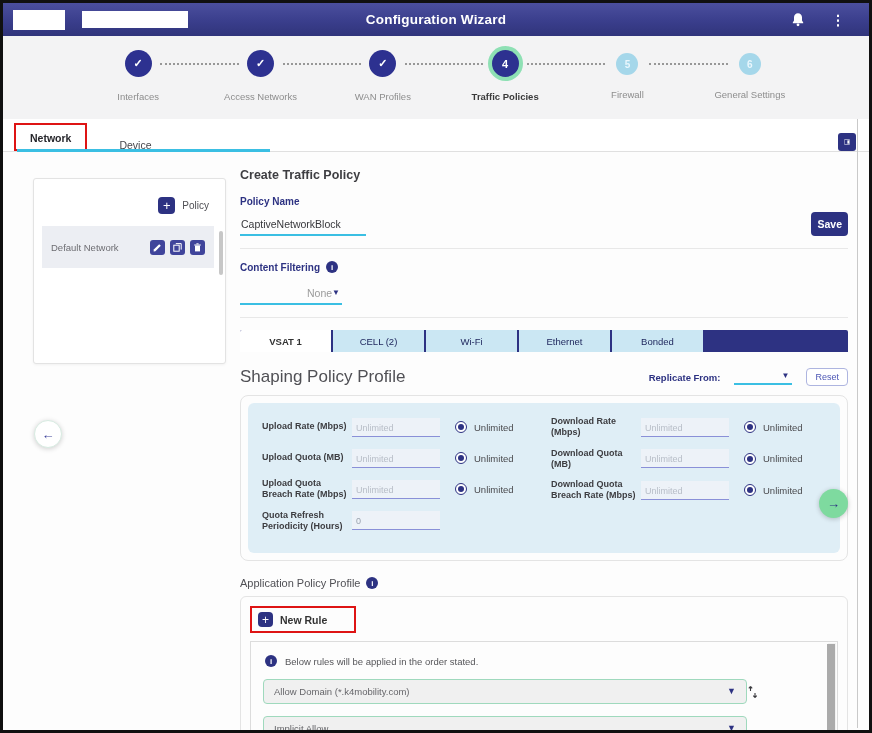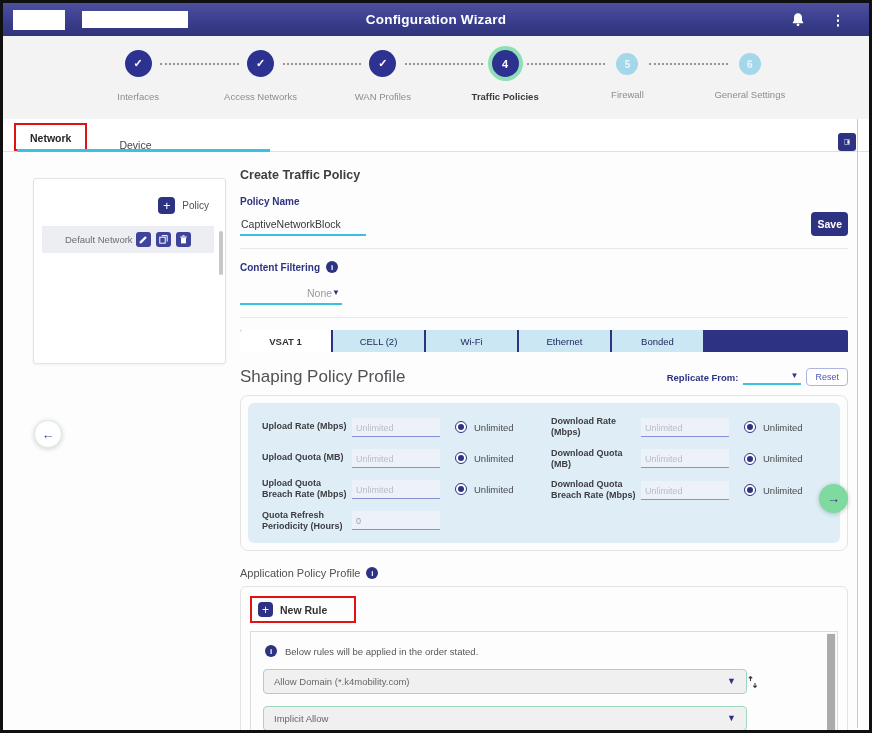--- a/index.html
+++ b/index.html
@@ -35,21 +35,21 @@
   .tab-device { margin-left:32px; font-size:10.5px; color:#46464b; cursor:pointer; }
   .panel-icon-btn { margin-left:auto; margin-right:13px; width:18px; height:18px; background:#2d3282; border-radius:3px; display:flex; align-items:center; justify-content:center; cursor:pointer; border:none; }
 
   
   .content { display:flex; background:#fdfdfd; }
   .left-col { width:237px; flex-shrink:0; padding:26px 0 0 30px; }
   .policy-card { width:193px; height:186px; background:#fff; border:1px solid #e3e3e3; border-radius:3px; box-shadow:0 1px 3px rgba(0,0,0,.05); position:relative; padding:6px 8px; }
   .add-policy-row { display:flex; justify-content:flex-end; align-items:center; gap:7px; padding:12px 8px 12px 0; cursor:pointer; }
   .sq-plus { width:17px; height:17px; background:#2d3282; color:#fff; border-radius:4px; font-size:13px; line-height:1; display:flex; align-items:center; justify-content:center; }
   .add-policy-label { font-size:10px; color:#4f4f54; }
-  .network-row { background:#eceef3; height:27px; display:flex; align-items:center; justify-content:space-between; padding:0 23px; margin-right:3px; cursor:pointer; }
+  .network-row { background:#eceef3; height:42px; display:flex; align-items:center; justify-content:space-between; padding:0 9px; margin-right:3px; cursor:pointer; }
   .network-row-name { font-size:9.5px; color:#6d6d72; }
   .row-actions { display:flex; gap:5px; }
   .mini-btn { width:15px; height:15px; background:#3f449b; border-radius:3px; display:flex; align-items:center; justify-content:center; border:none; cursor:pointer; padding:0; }
   .card-scrollbar { position:absolute; right:2px; top:52px; width:4px; height:44px; background:#c7c7c7; border-radius:2px; }
   .back-btn { margin-top:56px; margin-left:1px; width:28px; height:28px; border-radius:50%; background:#fff; border:1px solid #d8ece2; box-shadow:0 1px 5px rgba(0,0,0,.18); color:#3f449b; font-size:13px; display:flex; align-items:center; justify-content:center; cursor:pointer; }
 
   .main-col { flex:1; padding:12px 0 0 0; margin-right:21px; }
   .page-heading { font-size:12.5px; color:#3e3e42; font-weight:600; margin:4px 0 14px; }
   .field-label { font-size:10px; color:#2d3282; font-weight:bold; }
   .name-row { display:flex; align-items:flex-end; justify-content:space-between; margin-top:5px; }
@@ -62,26 +62,26 @@
   .caret { font-size:8px; color:#2d3282; line-height:1; }
 
   
   .wan-tabs { display:flex; background:#2d3282; height:22px; border-radius:2px 2px 0 0; margin-top:2px; overflow:hidden; }
   .wan-tab { width:93px; display:flex; align-items:center; justify-content:center; font-size:9.5px; color:#21295f; background:#cbe7f3; border-right:2px solid #2d3282; cursor:pointer; }
   .wan-tab.active { background:#fff; color:#333; font-weight:600; }
 
   
   .shaping-header { display:flex; align-items:center; margin-top:15px; }
   .section-title { font-size:17px; color:#505055; }
-  .replicate-group { margin-left:auto; display:flex; align-items:center; gap:5px; }
+  .replicate-group { margin-left:auto; display:flex; align-items:center; gap:14px; }
   .replicate-label { font-size:9.5px; color:#2d3282; font-weight:bold; }
   .replicate-select { width:58px; border-bottom:2px solid #3bbfe3; display:flex; justify-content:flex-end; padding:3px 3px; cursor:pointer; }
   .btn-reset { font-size:9px; color:#4d57b5; background:#fff; border:1px solid #aeb5e0; border-radius:4px; padding:3px 8px; cursor:pointer; font-family:inherit; }
   .shaping-card { border:1px solid #e4e4e4; border-radius:8px; padding:7px; margin-top:8px; position:relative; }
-  .shaping-panel { background:#dfeef6; border-radius:6px; padding:13px 16px 2px 14px; display:flex; gap:16px; }
+  .shaping-panel { background:#dfeef6; border-radius:6px; padding:13px 16px 12px 14px; display:flex; gap:16px; }
   .shape-col { flex:1; }
   .shape-row { display:flex; align-items:center; margin-bottom:9px; min-height:22px; }
   .shape-label { width:90px; font-size:9px; color:#3d3d41; font-weight:600; line-height:1.25; flex-shrink:0; }
   .shape-input { width:88px; background:#edf2f8; border:none; border-bottom:1.5px solid #8a90d8; font-size:9px; color:#9aa2ae; padding:5px 4px 3px; outline:none; font-family:inherit; }
   .shape-input::placeholder { color:#b7bdc7; }
   .radio-wrap { display:flex; align-items:center; gap:7px; margin-left:15px; }
   .radio { width:12px; height:12px; border-radius:50%; border:1.5px solid #2d3282; background:#fff; display:flex; align-items:center; justify-content:center; cursor:pointer; flex-shrink:0; }
   .radio::after { content:""; width:6px; height:6px; border-radius:50%; background:#2d3282; }
   .radio-label { font-size:9.5px; color:#4a4a4e; }
   .next-btn { position:absolute; right:-1px; top:57%; width:29px; height:29px; border-radius:50%; background:#7eda9f; color:#2d3282; border:none; font-size:13px; font-weight:bold; display:flex; align-items:center; justify-content:center; box-shadow:0 1px 5px rgba(0,0,0,.22); cursor:pointer; }

